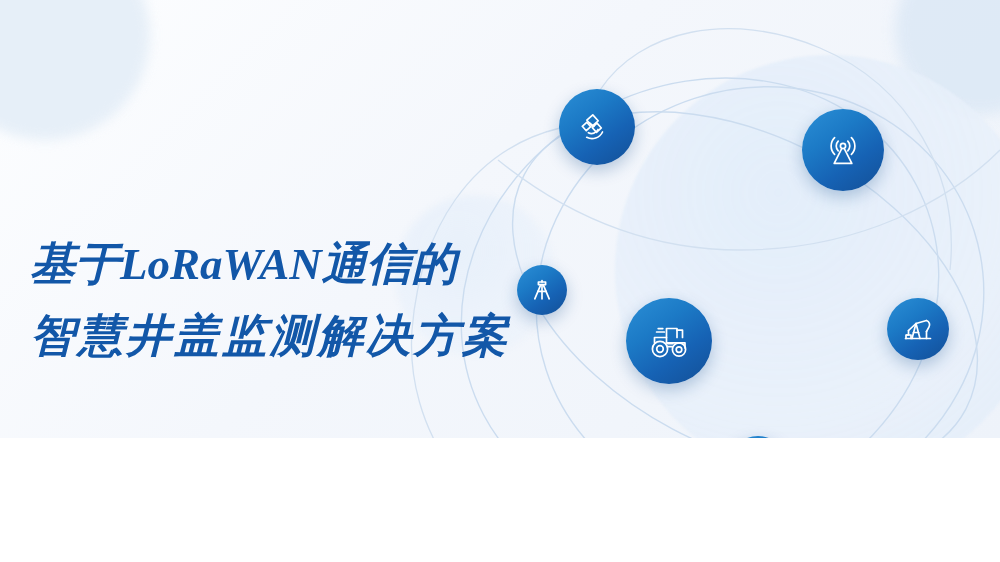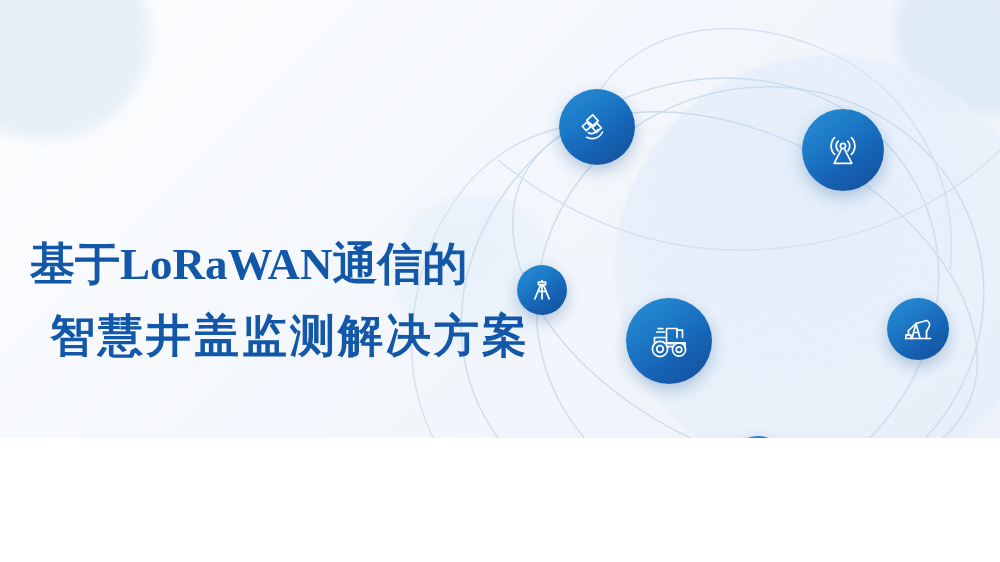--- a/index.html
+++ b/index.html
@@ -7,20 +7,21 @@
     padding: 0;
     background: #ffffff;
   }
   #slide {
     position: relative;
     width: 1000px;
     height: 438px;
     overflow: hidden;
     background: linear-gradient(135deg, #fdfeff 0%, #f4f7fc 45%, #eef3fa 100%);
     font-family: "Liberation Sans", sans-serif;
+    font-style: italic;
   }
 
   
   .blob {
     position: absolute;
     border-radius: 50%;
     pointer-events: none;
   }
   .blob-tl {
     left: -60px; top: -70px;
@@ -86,21 +87,20 @@
   .title-line {
     font-family: "Liberation Serif", serif;
     font-weight: 700;
     font-size: 45px;
     line-height: 72px;
     color: #1257a8;
     white-space: nowrap;
   }
   .title-line.l2 {
     letter-spacing: 3px;
-    text-align: center;
   }
 
   
   .node {
     position: absolute;
     border-radius: 50%;
     background: linear-gradient(145deg, #2b8fd6 0%, #1c7ac6 35%, #1662b4 65%, #134f96 100%);
     box-shadow: 0 6px 16px rgba(18, 74, 140, .28);
     display: flex;
     align-items: center;

